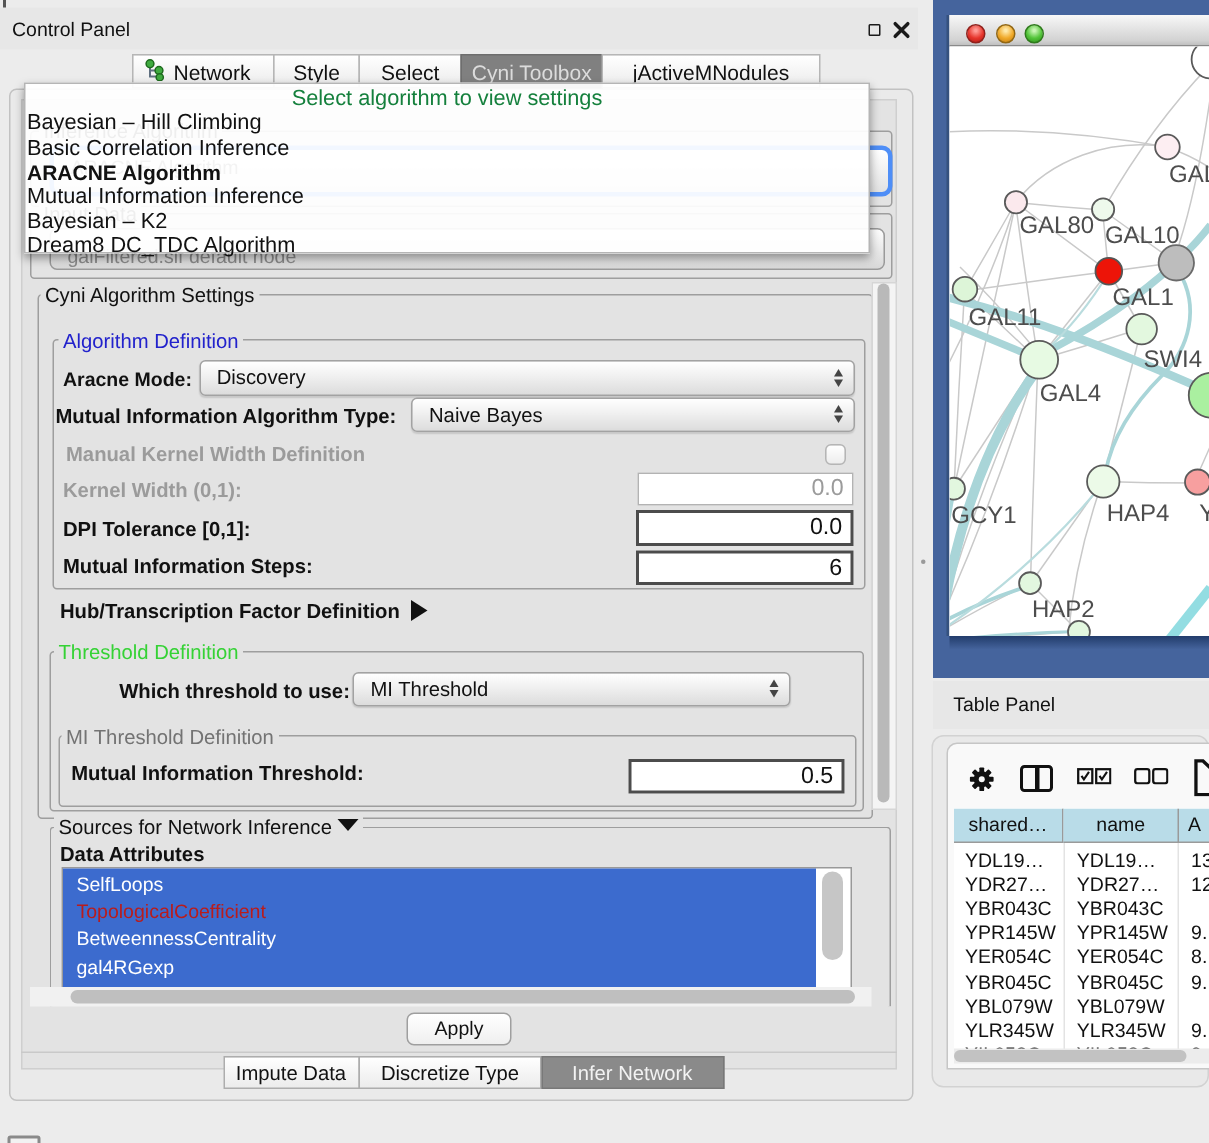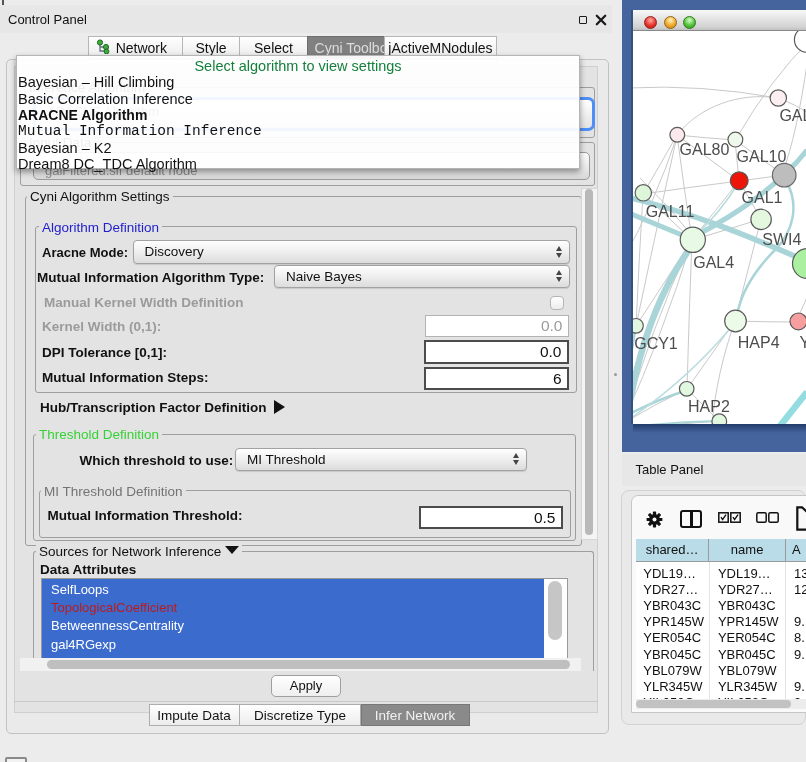--- a/index.html
+++ b/index.html
@@ -39,21 +39,21 @@
   </svg>
 
 <div class="abs" style="left:6px;top:58.5px;width:603px;height:675px;background:#eaeaea;border:1px solid #c2c2c2;border-radius:5px;box-sizing:border-box;"></div>
 
 <div class="abs" style="left:14px;top:66px;width:584px;height:647px;background:#e3e3e3;border:1px solid #cfcfcf;box-sizing:border-box;"></div>
 
 <div class="tab" style="left:88px;width:95px;">&nbsp;&nbsp;&nbsp;Network</div>
 <div class="tab" style="left:182px;width:58px;">Style</div>
 <div class="tab" style="left:239px;width:69px;">Select</div>
 <div class="tab" style="left:307px;width:95px;background:#808080;border-color:#6e6e6e;color:#dcdcdc;">Cyni Toolbox</div>
-<div class="tab" style="left:384px;width:113px;">jActiveMNodules</div>
+<div class="tab" style="left:401px;width:146px;">jActiveMNodules</div>
 
 <svg class="abs" style="left:96px;top:39px;" width="15" height="15" viewBox="0 0 15 15">
  <path d="M4 4 L4 12 L10 12 M4 8 L9 8" stroke="#607080" stroke-width="1.3" fill="none"></path>
  <circle cx="4" cy="3.5" r="2.6" fill="#3faa3f" stroke="#1e6b1e"></circle>
  <circle cx="10" cy="8" r="2.6" fill="#3faa3f" stroke="#1e6b1e"></circle>
  <circle cx="10.5" cy="12.5" r="2.4" fill="#3faa3f" stroke="#1e6b1e"></circle>
 </svg>
 
 <div class="grp" style="left:20px;top:87px;width:573px;height:49px;"></div>
 <div class="glab" style="left:26px;top:79.5px;">Inference Algorithm</div>
@@ -127,30 +127,30 @@
 
 <div class="abs" style="left:20px;top:657.5px;width:561px;height:13px;background:#f1f1f1;"></div>
 <div class="abs" style="left:47px;top:659.5px;width:523px;height:9px;background:#bfbfbf;border-radius:5px;"></div>
 
 <div class="abs" style="left:14px;top:700.5px;width:584px;height:1px;background:#c9c9c9;"></div>
 
 <div class="abs" style="left:271px;top:675px;width:68px;height:20px;border:1px solid #9f9f9f;border-radius:5px;background:linear-gradient(#ffffff,#efefef);text-align:center;line-height:19px;">Apply</div>
 
 <div class="btab" style="left:148.5px;width:91px;">Impute Data</div>
 <div class="btab" style="left:239px;width:122px;">Discretize Type</div>
-<div class="btab" style="left:360.5px;width:109px;background:#8a8a8a;border-color:#787878;color:#f2f2f2;">Infer Network</div>
+<div class="btab" style="left:360.5px;width:122px;background:#8a8a8a;border-color:#787878;color:#f2f2f2;">Infer Network</div>
 
 <div class="abs" style="left:5px;top:757px;width:18px;height:10px;border:2px solid #8a8a8a;border-radius:2px;background:#f2f2f2;"></div>
 
 <div class="abs" style="left:16px;top:55px;width:564px;height:114px;background:rgba(255,255,255,0.93);border:1px solid #b5b5b5;box-sizing:border-box;box-shadow:0 3px 6px rgba(0,0,0,0.4);"></div>
 <div class="abs" style="left:16px;top:57.5px;width:564px;text-align:center;color:#15803d;font-size:14.5px;">Select algorithm to view settings</div>
 <div class="pitem" style="top:74.3px;">Bayesian – Hill Climbing</div>
 <div class="pitem" style="top:90.6px;">Basic Correlation Inference</div>
 <div class="pitem b" style="top:106.9px;font-size:14px;">ARACNE Algorithm</div>
-<div class="pitem" style="top:123.2px;font-family:Liberation Mono, monospace;">Mutual Information Inference</div>
+<div class="pitem" style="top:123.2px;">Mutual Information Inference</div>
 <div class="pitem" style="top:139.5px;">Bayesian – K2</div>
 <div class="pitem" style="top:155.8px;">Dream8 DC_TDC Algorithm</div>
 
 <div class="abs" style="left:622px;top:0;width:184px;height:452px;background:#45649d;"></div>
 <div class="abs" style="left:613.5px;top:373px;width:3px;height:3px;background:#9a9a9a;border-radius:50%;"></div>
 
 <div class="abs" style="left:631px;top:10px;width:2px;height:414px;background:#35517e;"></div>
 <div class="abs" style="left:633px;top:424px;width:173px;height:9px;background:linear-gradient(#223c6b,#45649d);"></div>
 <div class="abs" style="left:633px;top:10px;width:173px;height:414px;background:#fff;"></div>
 <div class="abs" style="left:633px;top:10px;width:173px;height:21px;background:linear-gradient(#f8f8f8,#d2d2d2 85%,#c0c0c0);border-bottom:1px solid #8a8a8a;box-sizing:border-box;"></div>

